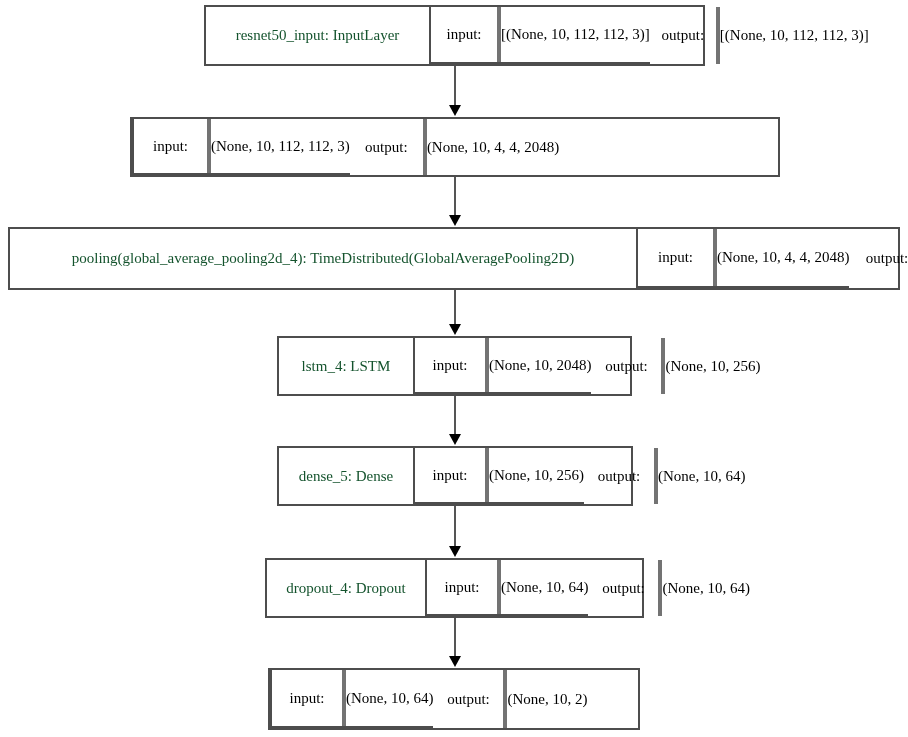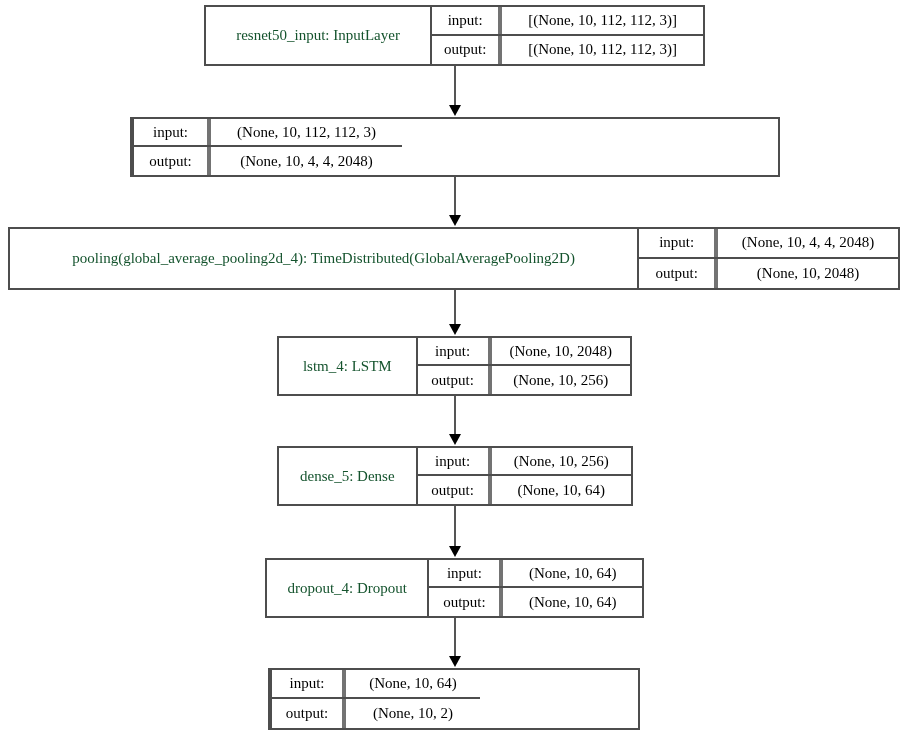--- a/index.html
+++ b/index.html
@@ -28,21 +28,20 @@
     align-items: center;
     justify-content: center;
     box-sizing: border-box;
     padding: 0 10px;
     font-size: 15px;
     color: #14532d;
     white-space: nowrap;
   }
   .io-col {
     display: flex;
-    flex-direction: column;
     box-sizing: border-box;
     border-left: 2px solid #4d4d4d;
   }
   .io-row {
     display: flex;
     flex-direction: row;
     box-sizing: border-box;
     flex: 1 1 50%;
   }
   .io-row.top {

